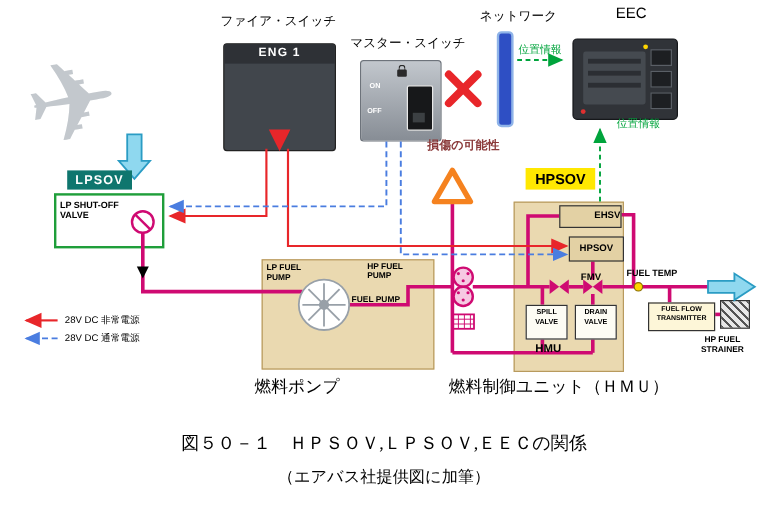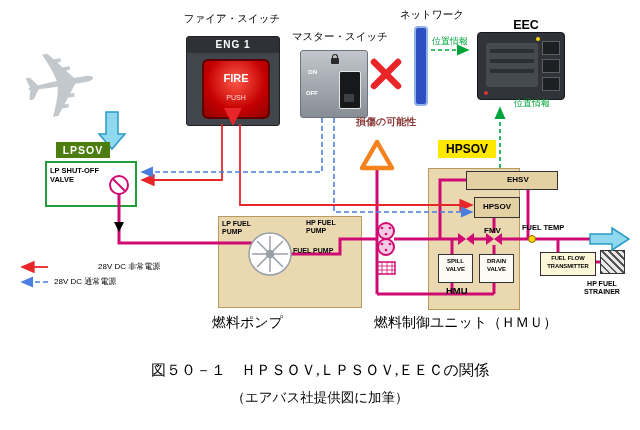--- a/index.html
+++ b/index.html
@@ -45,31 +45,31 @@
   .eec-plate{ position:absolute; left:8px; top:10px; width:52px; height:44px; background:#454a50; border-radius:2px; }
   .eec-fin  { position:absolute; left:12px; width:44px; height:4px; background:#2b2e33; }
   .eec-conn { position:absolute; left:64px; width:16px; height:12px; background:#1d1f22; border:1px solid #5a5f66; }
   .eec-dot-y{ position:absolute; left:58px; top:4px; width:4px; height:4px; background:#ffd600; border-radius:50%; }
   .eec-dot-r{ position:absolute; left:6px; top:58px; width:4px; height:4px; background:#e03030; border-radius:50%; }
 
   .plane { position:absolute; left:22px; top:40px; font-size:92px; line-height:1;
            color:#c3c8cd; transform:rotate(-10deg); z-index:1;
            font-family:"DejaVu Sans",sans-serif; }
 
-  .lpsov-hl { left:56px; top:142px; width:54px; height:16px; background:#4d7c0f; color:#fff;
+  .lpsov-hl { left:56px; top:142px; width:54px; height:16px; background:#0f766e; color:#fff;
               font-weight:bold; font-size:10.5px; text-align:center; line-height:16px; letter-spacing:1px; z-index:3; }
   .hpsov-hl { left:438px; top:140px; width:58px; height:18px; background:#ffe800; color:#000;
               font-weight:bold; font-size:12px; text-align:center; line-height:18px; z-index:3; }
 
   .lp-valve-box { left:45px; top:161px; width:92px; height:46px; background:#fff; border:2px solid #1f9e3a; }
   .tan  { background:#ead9b0; border:1px solid #b89a5e; }
   .pump-box { left:218px; top:216px; width:144px; height:92px; }
   .hmu-box  { left:428px; top:168px; width:92px; height:142px; }
   .ehsv-box { left:466px; top:171px; width:50px; height:17px; border:1.5px solid #333; background:#e3d1a4;
-              font-size:8px; font-weight:bold; text-align:left; line-height:15px; z-index:3;padding-left:40px; }
+              font-size:8px; font-weight:bold; text-align:right; line-height:15px; z-index:3; }
   .hpsov-box{ left:474px; top:197px; width:44px; height:19px; border:1.5px solid #333; background:#e3d1a4;
               font-size:8px; font-weight:bold; text-align:center; line-height:17px; z-index:3; }
   .vbox { border:1px solid #333; background:#fdfcf4; font-size:6px; font-weight:bold;
           text-align:center; line-height:1.3; padding-top:3px; z-index:3; }
   .fft-box { left:540px; top:252px; width:54px; height:20px; border:1.5px solid #333; background:#fdf6d8;
              font-size:5.8px; font-weight:bold; text-align:center; line-height:1.35; padding-top:2px; z-index:3; }
   .strainer { left:600px; top:250px; width:25px; height:24px; border:1px solid #333;
               background:repeating-linear-gradient(45deg,#555 0 2px,#e8e8e8 2px 5px); z-index:1; }
 
   .cap-serif { font-family:"Liberation Serif","DejaVu Serif",serif; }
@@ -77,24 +77,20 @@
 </head>
 <body>
 
 <div class="stage">
 
   <div class="plane">✈</div>
 
   <div class="box eng-panel">
     <div class="eng-head"></div>
     <div class="eng-title">ENG 1</div>
-    <div class="fire-btn">
-      <div class="fire-txt">FIRE</div>
-      <div class="push-txt">PUSH</div>
-    </div>
   </div>
 
   <div class="box master-panel">
     <div class="lock"></div>
     <div class="msw-on">ON</div>
     <div class="msw-off">OFF</div>
     <div class="msw-sw">
       <div class="msw-knob"></div>
     </div>
   </div>
@@ -223,21 +219,21 @@
     <polygon points="106,112 118,112 118,134 125,134 112,149 99,134 106,134" fill="#8fd8ef" stroke="#2a9cc4" stroke-width="1.5"></polygon>
     <polygon points="590,234 612,234 612,228 629,239 612,250 612,244 590,244" fill="#8fd8ef" stroke="#2a9cc4" stroke-width="1.5"></polygon>
 
     <path d="M48,267 H22" stroke="#e8262a" stroke-width="1.8" marker-end="url(#arR)"></path>
     <path d="M48,282 H22" stroke="#4a7de0" stroke-width="1.6" stroke-dasharray="5 3" marker-end="url(#arB)"></path>
   </svg>
 
   <div class="lbl ctr" style="left:286px; top:30px; width:108px; font-size:10.5px;">マスター・スイッチ</div>
   <div class="lbl ctr" style="left:176px; top:12px; width:112px; font-size:10.5px;">ファイア・スイッチ</div>
   <div class="lbl ctr" style="left:392px; top:8px; width:80px; font-size:10.5px;">ネットワーク</div>
-  <div class="lbl ctr" style="left:498px; top:18px; width:56px; font-size:12.5px; font-weight:bold;">EEC</div>
+  <div class="lbl ctr" style="left:498px; top:4px; width:56px; font-size:12.5px; font-weight:normal;">EEC</div>
   <div class="lbl" style="left:432px; top:36px; font-size:9px; color:#00a43c;">位置情報</div>
   <div class="lbl" style="left:514px; top:98px; font-size:9px; color:#00a43c;">位置情報</div>
 
   <div class="lbl" style="left:316px; top:116px; font-size:10px; font-weight:bold; color:#8b3a3a;margin-left:40px;">損傷の可能性</div>
 
   <div class="abs lpsov-hl">LPSOV</div>
   <div class="lbl pre" style="left:50px; top:167px; width:62px; font-size:7.5px; font-weight:bold;">LP SHUT-OFF
 VALVE</div>
   <div class="abs hpsov-hl">HPSOV</div>
 
@@ -258,19 +254,19 @@
 
   <div class="lbl" style="left:522px; top:224px; font-size:7.5px; font-weight:bold;">FUEL TEMP</div>
   <div class="abs fft-box pre">FUEL FLOW
 TRANSMITTER</div>
   <div class="lbl pre ctr" style="left:572px; top:280px; width:60px; font-size:7px; font-weight:bold;">HP FUEL
 STRAINER</div>
 
   <div class="lbl" style="left:374px; top:314px; font-size:14px;">燃料制御ユニット（ＨＭＵ）</div>
   <div class="lbl" style="left:212px; top:314px; font-size:14px;">燃料ポンプ</div>
 
-  <div class="lbl" style="left:54px; top:262px; font-size:8px;margin-left:44px;">28V DC 非常電源</div>
+  <div class="lbl" style="left:54px; top:262px; font-size:8px;">28V DC 非常電源</div>
   <div class="lbl" style="left:54px; top:277px; font-size:8px;">28V DC 通常電源</div>
 
   <div class="lbl ctr cap-serif" style="left:0; top:362px; width:640px; font-size:15px;">図５０－１　ＨＰＳＯＶ,ＬＰＳＯＶ,ＥＥＣの関係</div>
   <div class="lbl ctr cap-serif" style="left:0; top:390px; width:640px; font-size:13.5px;">（エアバス社提供図に加筆）</div>
 
 </div>
 
 </body></html>

